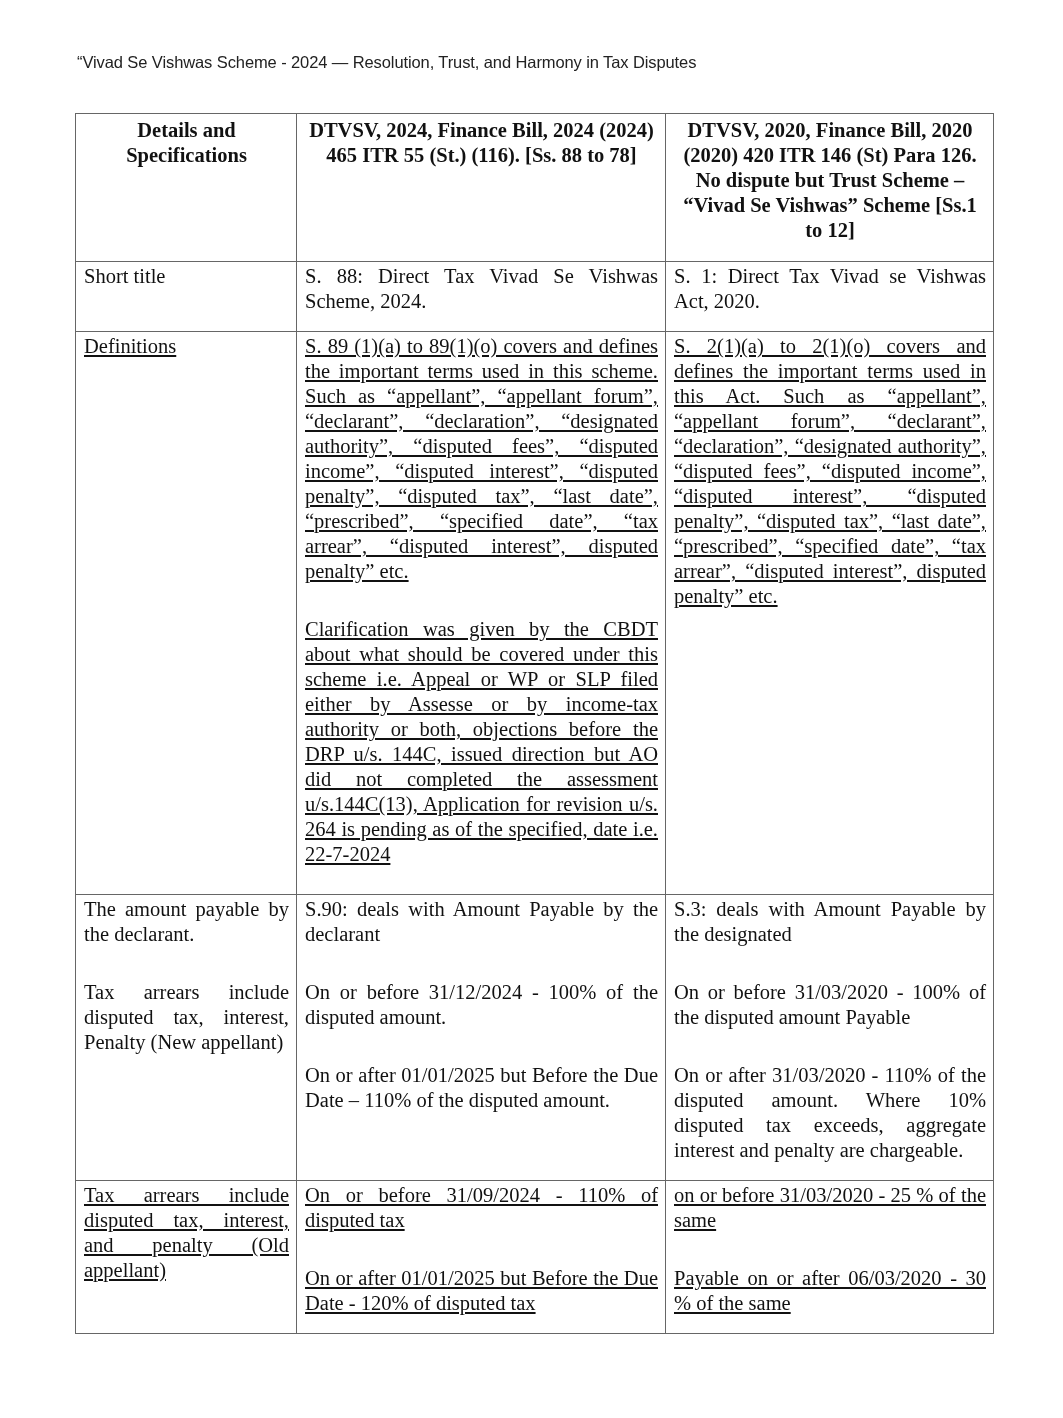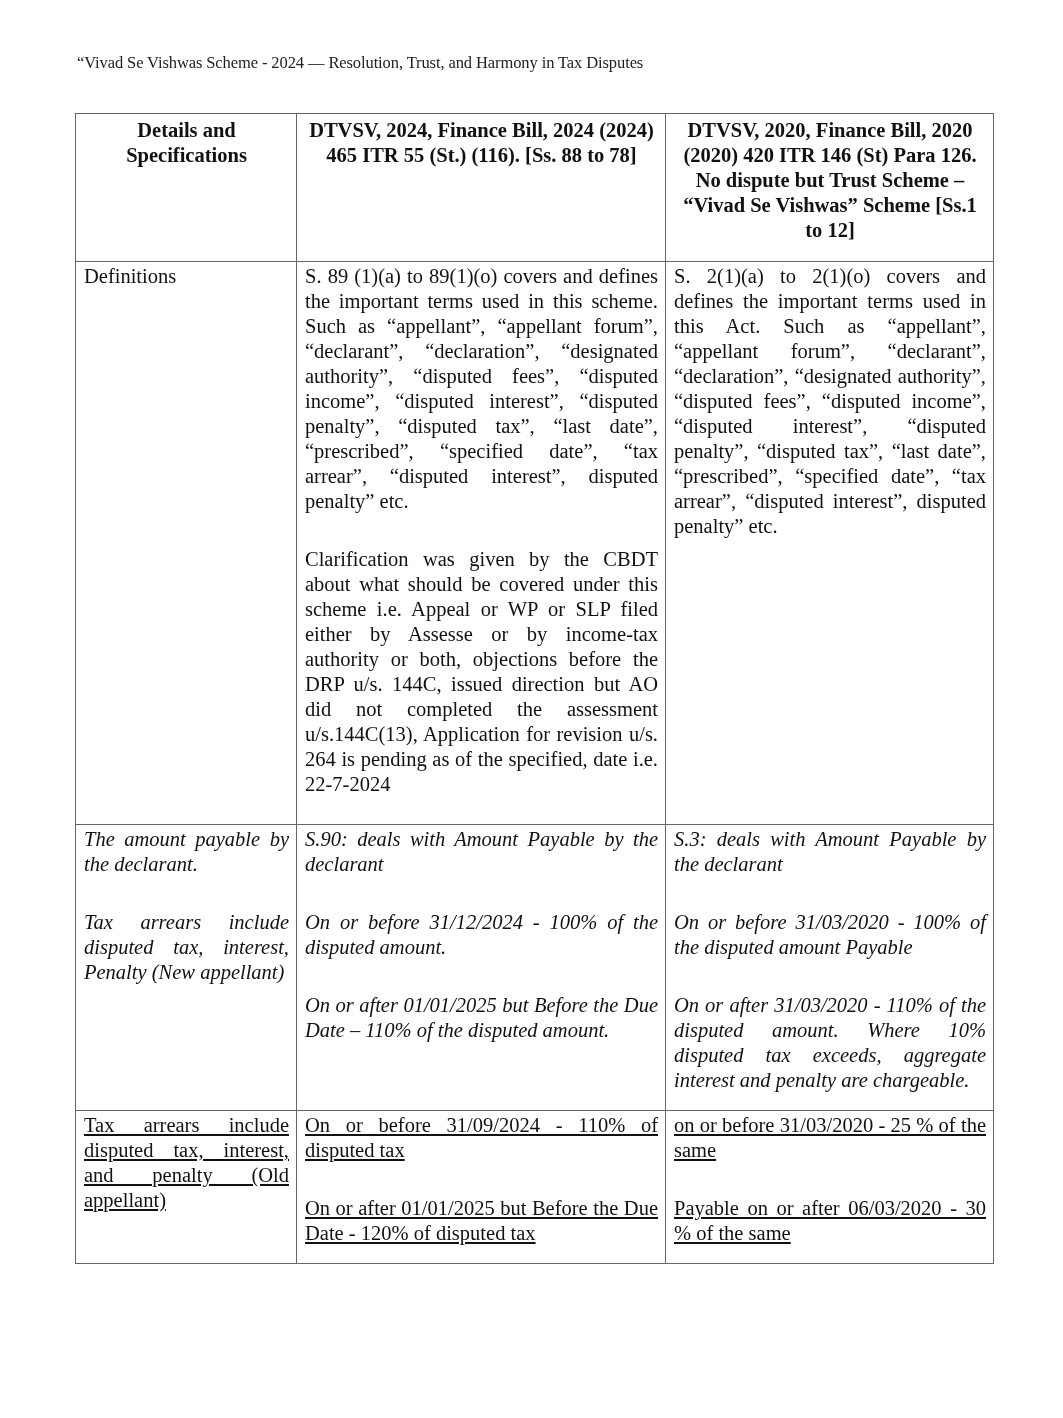--- a/index.html
+++ b/index.html
@@ -11,21 +11,21 @@
       width: 1063px;
       height: 1418px;
       position: relative;
       overflow: hidden;
       color: #111111;
     }
     .page-header {
       position: absolute;
       left: 77px;
       top: 53px;
-      font-family: Liberation Serif, serif;
+      font-family: Liberation Sans, sans-serif;
       font-size: 16.5px;
       color: #222222;
       white-space: nowrap;
       letter-spacing: -0.1px;
     }
     table.compare {
       position: absolute;
       left: 75px;
       top: 113px;
       border-collapse: collapse;
@@ -51,22 +51,22 @@
       padding-top: 4px !important;
     }
     td p {
       margin: 0;
       text-align: justify;
     }
     td p + p {
       margin-top: 33px;
     }
     tr.r-short td { height: 49px; }
-    tr.r-def td { height: 543px; }
-    tr.r-amount td { height: 256px; font-style: italic; }
+    tr.r-def td { height: 543px; text-decoration: underline; }
+    tr.r-amount td { height: 256px; }
     tr.r-old td { height: 116px; text-decoration: underline; }
   </style>
 </head>
 <body>
 
 <div class="page-header">“Vivad Se Vishwas Scheme - 2024 — Resolution, Trust, and Harmony in Tax Disputes</div>
 
 <table class="compare">
   <colgroup>
     <col class="c1">
@@ -74,20 +74,31 @@
       <col class="c3">
   </colgroup>
   <thead>
     <tr>
       <th>Details and Specifications</th>
       <th>DTVSV, 2024, Finance Bill, 2024 (2024) 465 ITR 55 (St.) (116).  [Ss. 88 to 78]</th>
       <th>DTVSV, 2020, Finance Bill, 2020 (2020) 420 ITR 146 (St) Para 126. No dispute but Trust Scheme – “Vivad Se Vishwas” Scheme [Ss.1 to 12]</th>
     </tr>
   </thead>
   <tbody>
+    <tr class="r-short">
+      <td>
+        <p>Short title</p>
+      </td>
+      <td>
+        <p>S. 88: Direct Tax Vivad Se Vishwas Scheme, 2024.</p>
+      </td>
+      <td>
+        <p>S. 1: Direct Tax Vivad se Vishwas Act, 2020.</p>
+      </td>
+    </tr>
     <tr class="r-def">
       <td>
         <p>Definitions</p>
       </td>
       <td>
         <p>S. 89 (1)(a) to 89(1)(o) covers and defines the important terms used in this scheme. Such as “appellant”, “appellant forum”, “declarant”, “declaration”, “designated authority”, “disputed fees”, “disputed income”, “disputed interest”, “disputed penalty”, “disputed tax”, “last date”, “prescribed”, “specified date”, “tax arrear”, “disputed interest”, disputed penalty” etc.</p>
         <p>Clarification was given by the CBDT about what should be covered under this scheme i.e. Appeal or WP or SLP filed either by Assesse or by income-tax authority or both, objections before the DRP u/s. 144C, issued direction but AO did not completed the assessment u/s.144C(13), Application for revision u/s. 264 is pending as of the specified, date i.e. 22-7-2024</p>
       </td>
       <td>
         <p>S. 2(1)(a) to 2(1)(o) covers and defines the important terms used in this Act. Such as “appellant”, “appellant forum”, “declarant”, “declaration”, “designated authority”, “disputed fees”, “disputed income”, “disputed interest”, “disputed penalty”, “disputed tax”, “last date”, “prescribed”, “specified date”, “tax arrear”, “disputed interest”, disputed penalty” etc.</p>
@@ -97,21 +108,21 @@
       <td>
         <p>The amount payable by the declarant.</p>
         <p>Tax arrears include disputed tax, interest, Penalty (New appellant)</p>
       </td>
       <td>
         <p>S.90: deals with Amount Payable by the declarant</p>
         <p>On or before 31/12/2024 - 100% of the disputed amount.</p>
         <p>On or after 01/01/2025 but Before the Due Date – 110% of the disputed amount.</p>
       </td>
       <td>
-        <p>S.3: deals with Amount Payable by the declarant</p>
+        <p>S.3: deals with Amount Payable by the designated</p>
         <p>On or before 31/03/2020 - 100% of the disputed amount Payable</p>
         <p>On or after 31/03/2020 - 110% of the disputed amount. Where 10% disputed tax exceeds, aggregate interest and penalty are chargeable.</p>
       </td>
     </tr>
     <tr class="r-old">
       <td>
         <p>Tax arrears include disputed tax, interest, and penalty (Old appellant)</p>
       </td>
       <td>
         <p>On or before 31/09/2024 - 110% of disputed tax</p>

